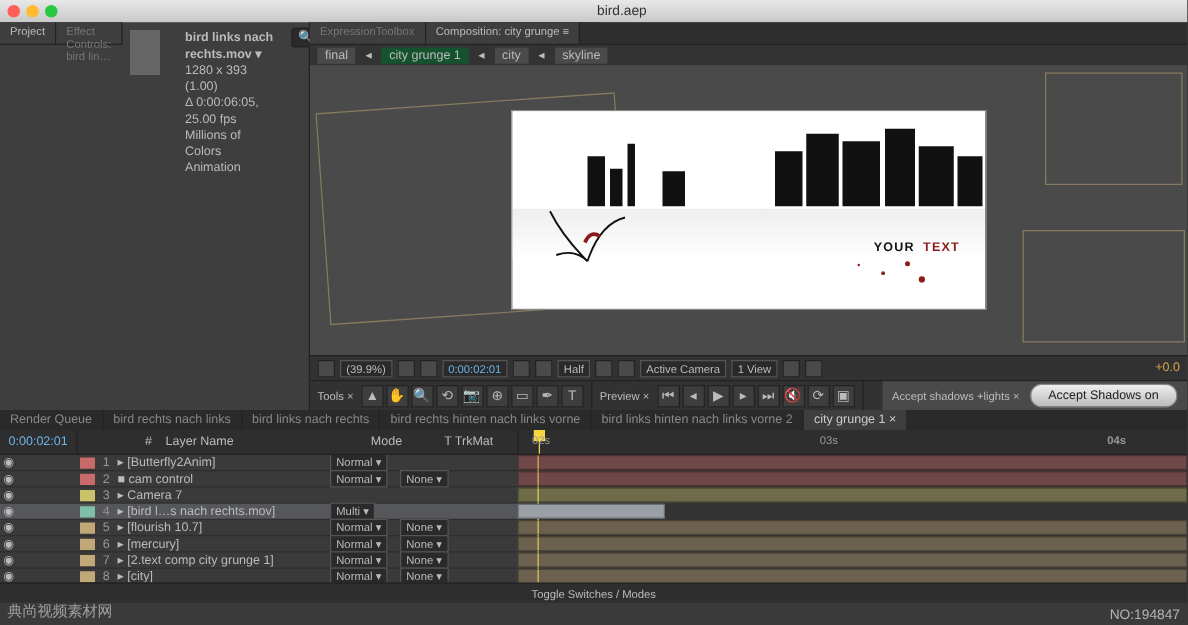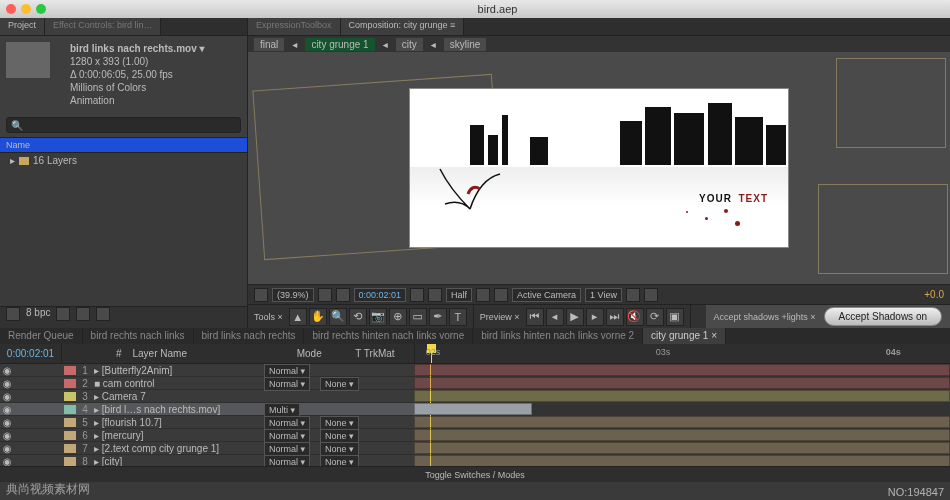--- a/index.html
+++ b/index.html
@@ -2,21 +2,21 @@
 <html><head>
 <meta charset="utf-8">
 <style>
 *{margin:0;padding:0;box-sizing:border-box;font-family:"Lucida Grande",Arial,sans-serif;font-size:10px;color:#bbb}
 body{background:#3a3a3a;width:950px;height:500px;overflow:hidden;position:relative}
 .titlebar{height:18px;background:linear-gradient(#e8e8e8,#c8c8c8);display:flex;align-items:center;padding:0 6px;gap:5px}
 .tb-btn{width:10px;height:10px;border-radius:50%}
 .tb-close{background:#ff5f57}.tb-min{background:#febc2e}.tb-max{background:#28c840}
 .tb-title{flex:1;text-align:center;color:#333;font-size:11px}
 .top{display:flex;height:310px}
-.left{width:248px;background:#3e3e3e;border-right:1px solid #222;display:flex;flex-direction:column}
+.left{width:248px;background:#3e3e3e;border-right:1px solid #222;display:flex;flex-direction:row}
 .panel-tabs{height:18px;background:#2e2e2e;display:flex;border-bottom:1px solid #222}
 .ptab{padding:2px 8px;background:#3e3e3e;border-right:1px solid #222;font-size:9px;cursor:pointer}
 .ptab.dim{color:#777}
 .proj-item{display:flex;padding:6px;gap:20px}
 .thumb{width:44px;height:36px;background:#666}
 .meta{font-size:9px;line-height:1.3}
 .search{margin:4px 6px;height:16px;background:#2a2a2a;border:1px solid #222;border-radius:3px;display:flex;align-items:center;padding:0 4px}
 .proj-head{height:16px;background:#1d4ed8;padding:2px 6px;font-size:9px;border-top:1px solid #222;border-bottom:1px solid #222}
 .proj-list{flex:1;background:#3a3a3a}
 .proj-row{padding:2px 10px;font-size:9px;display:flex;align-items:center;gap:4px}

